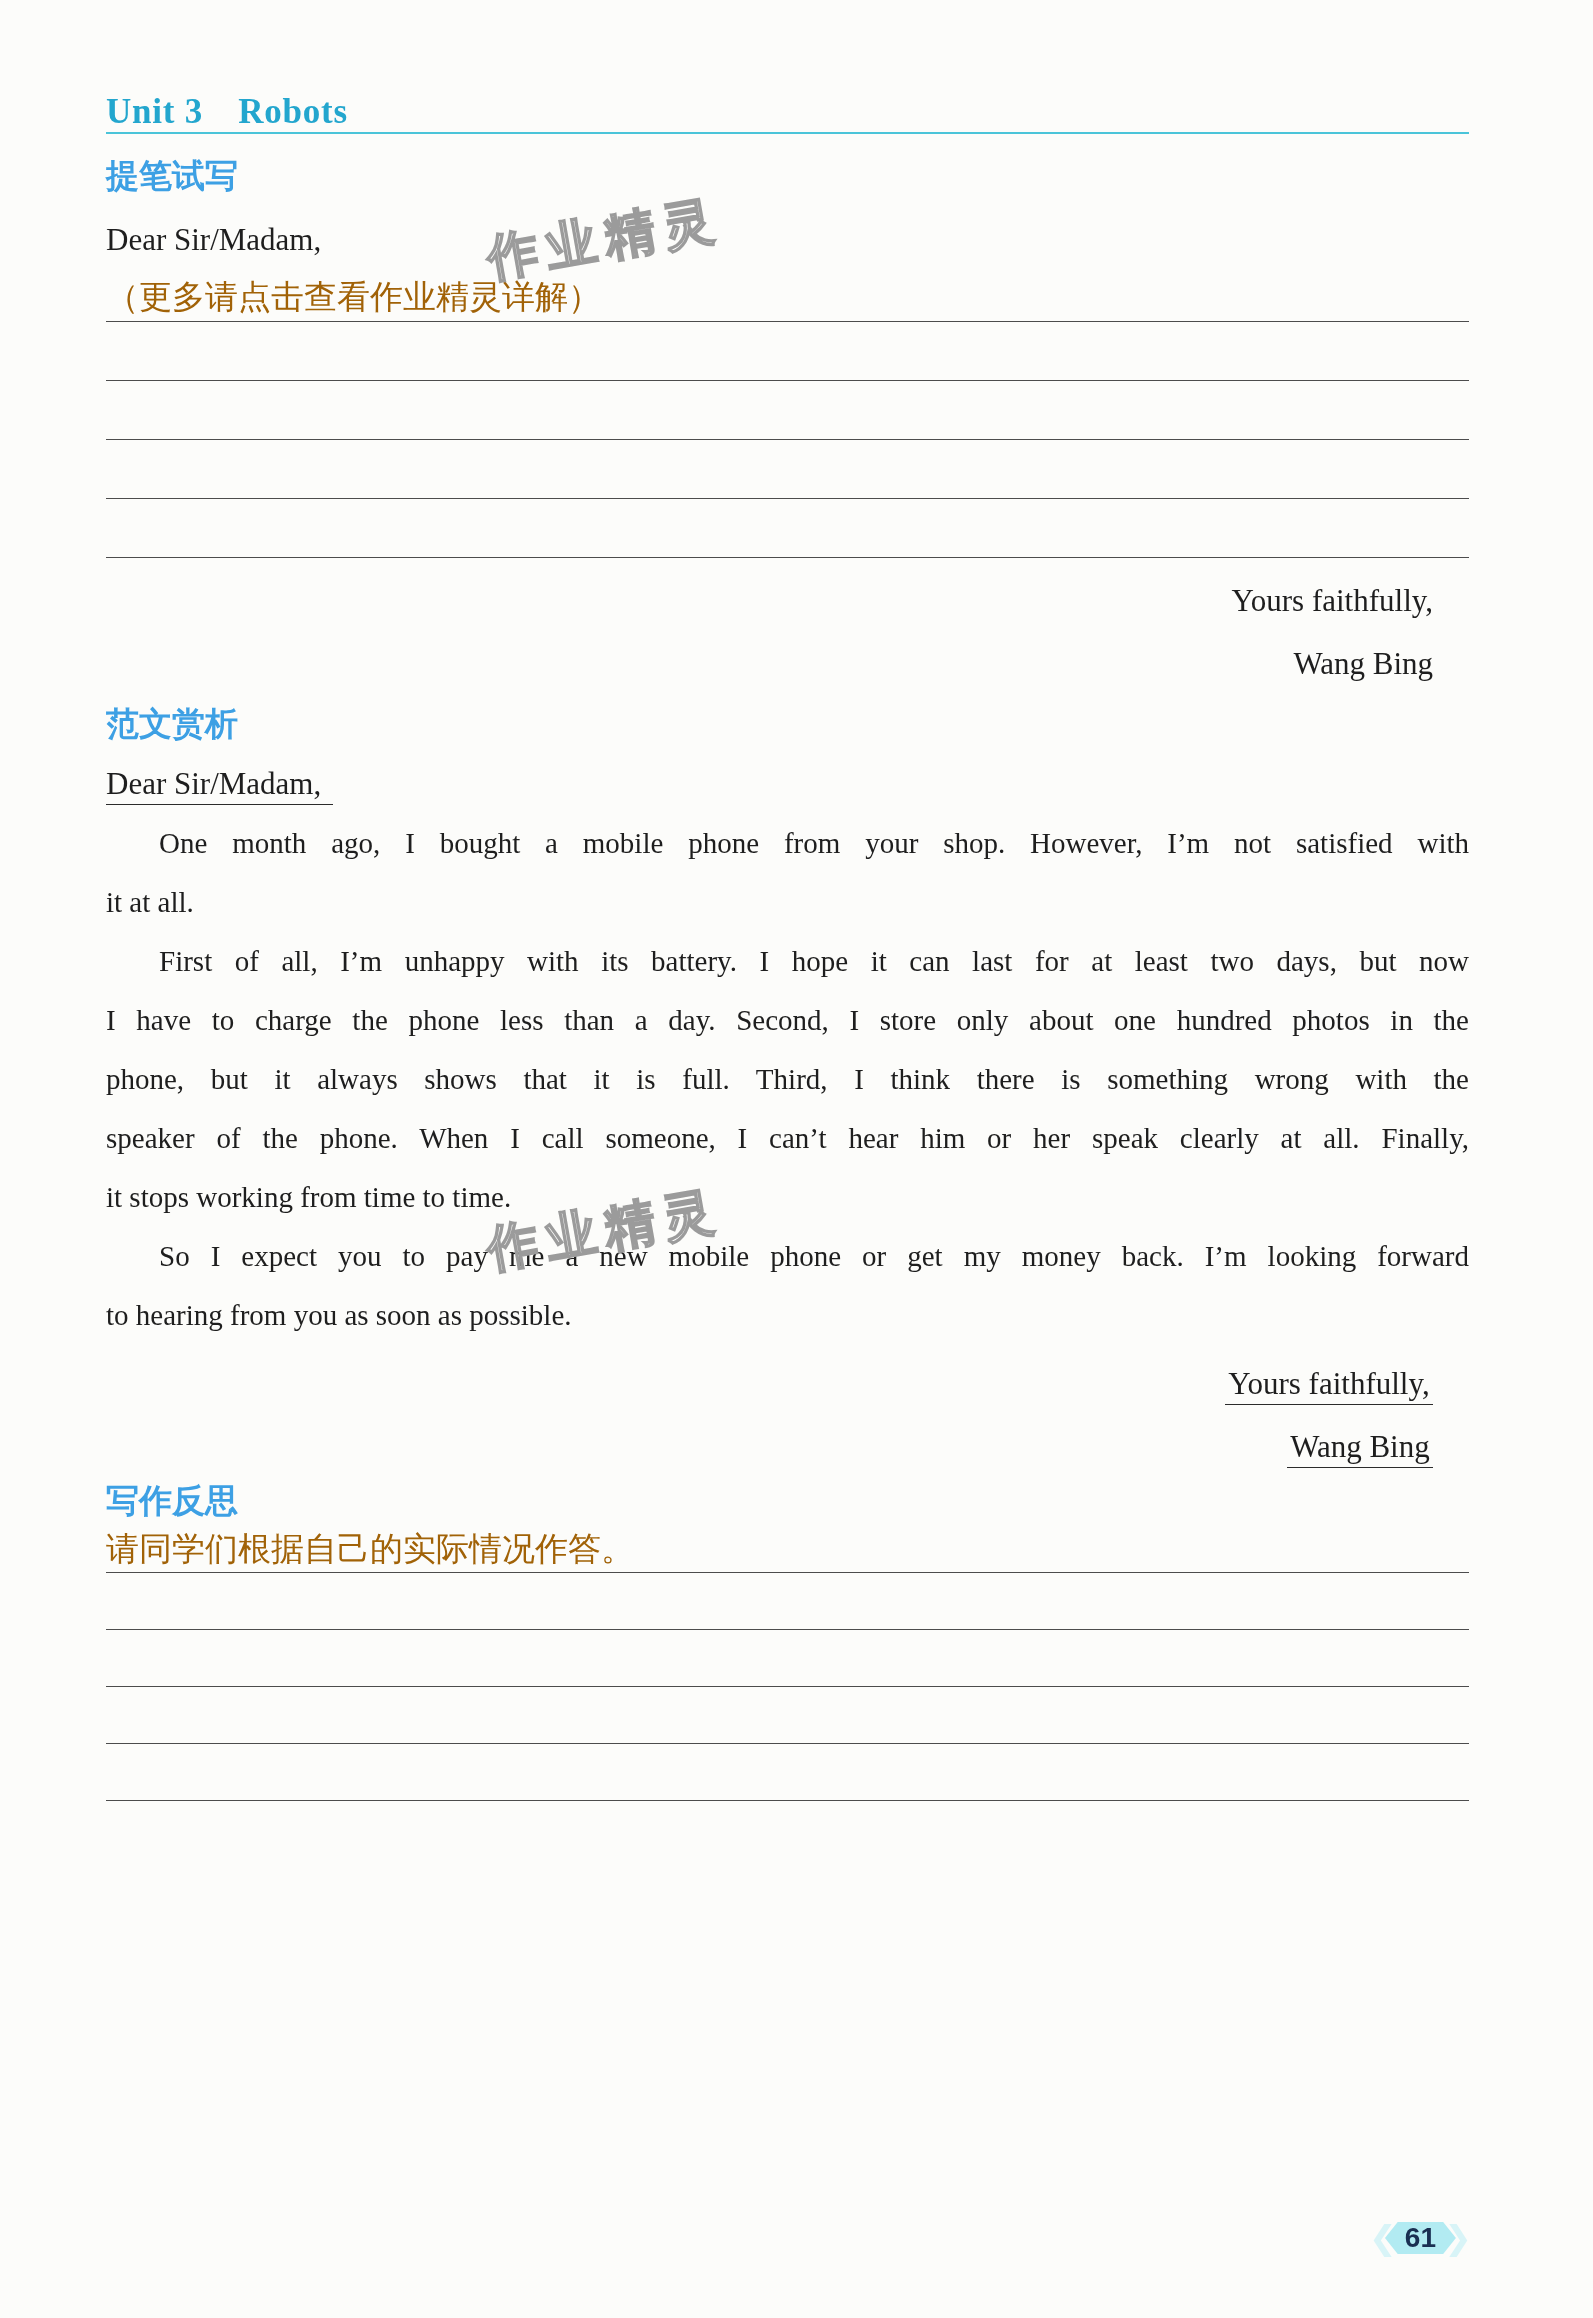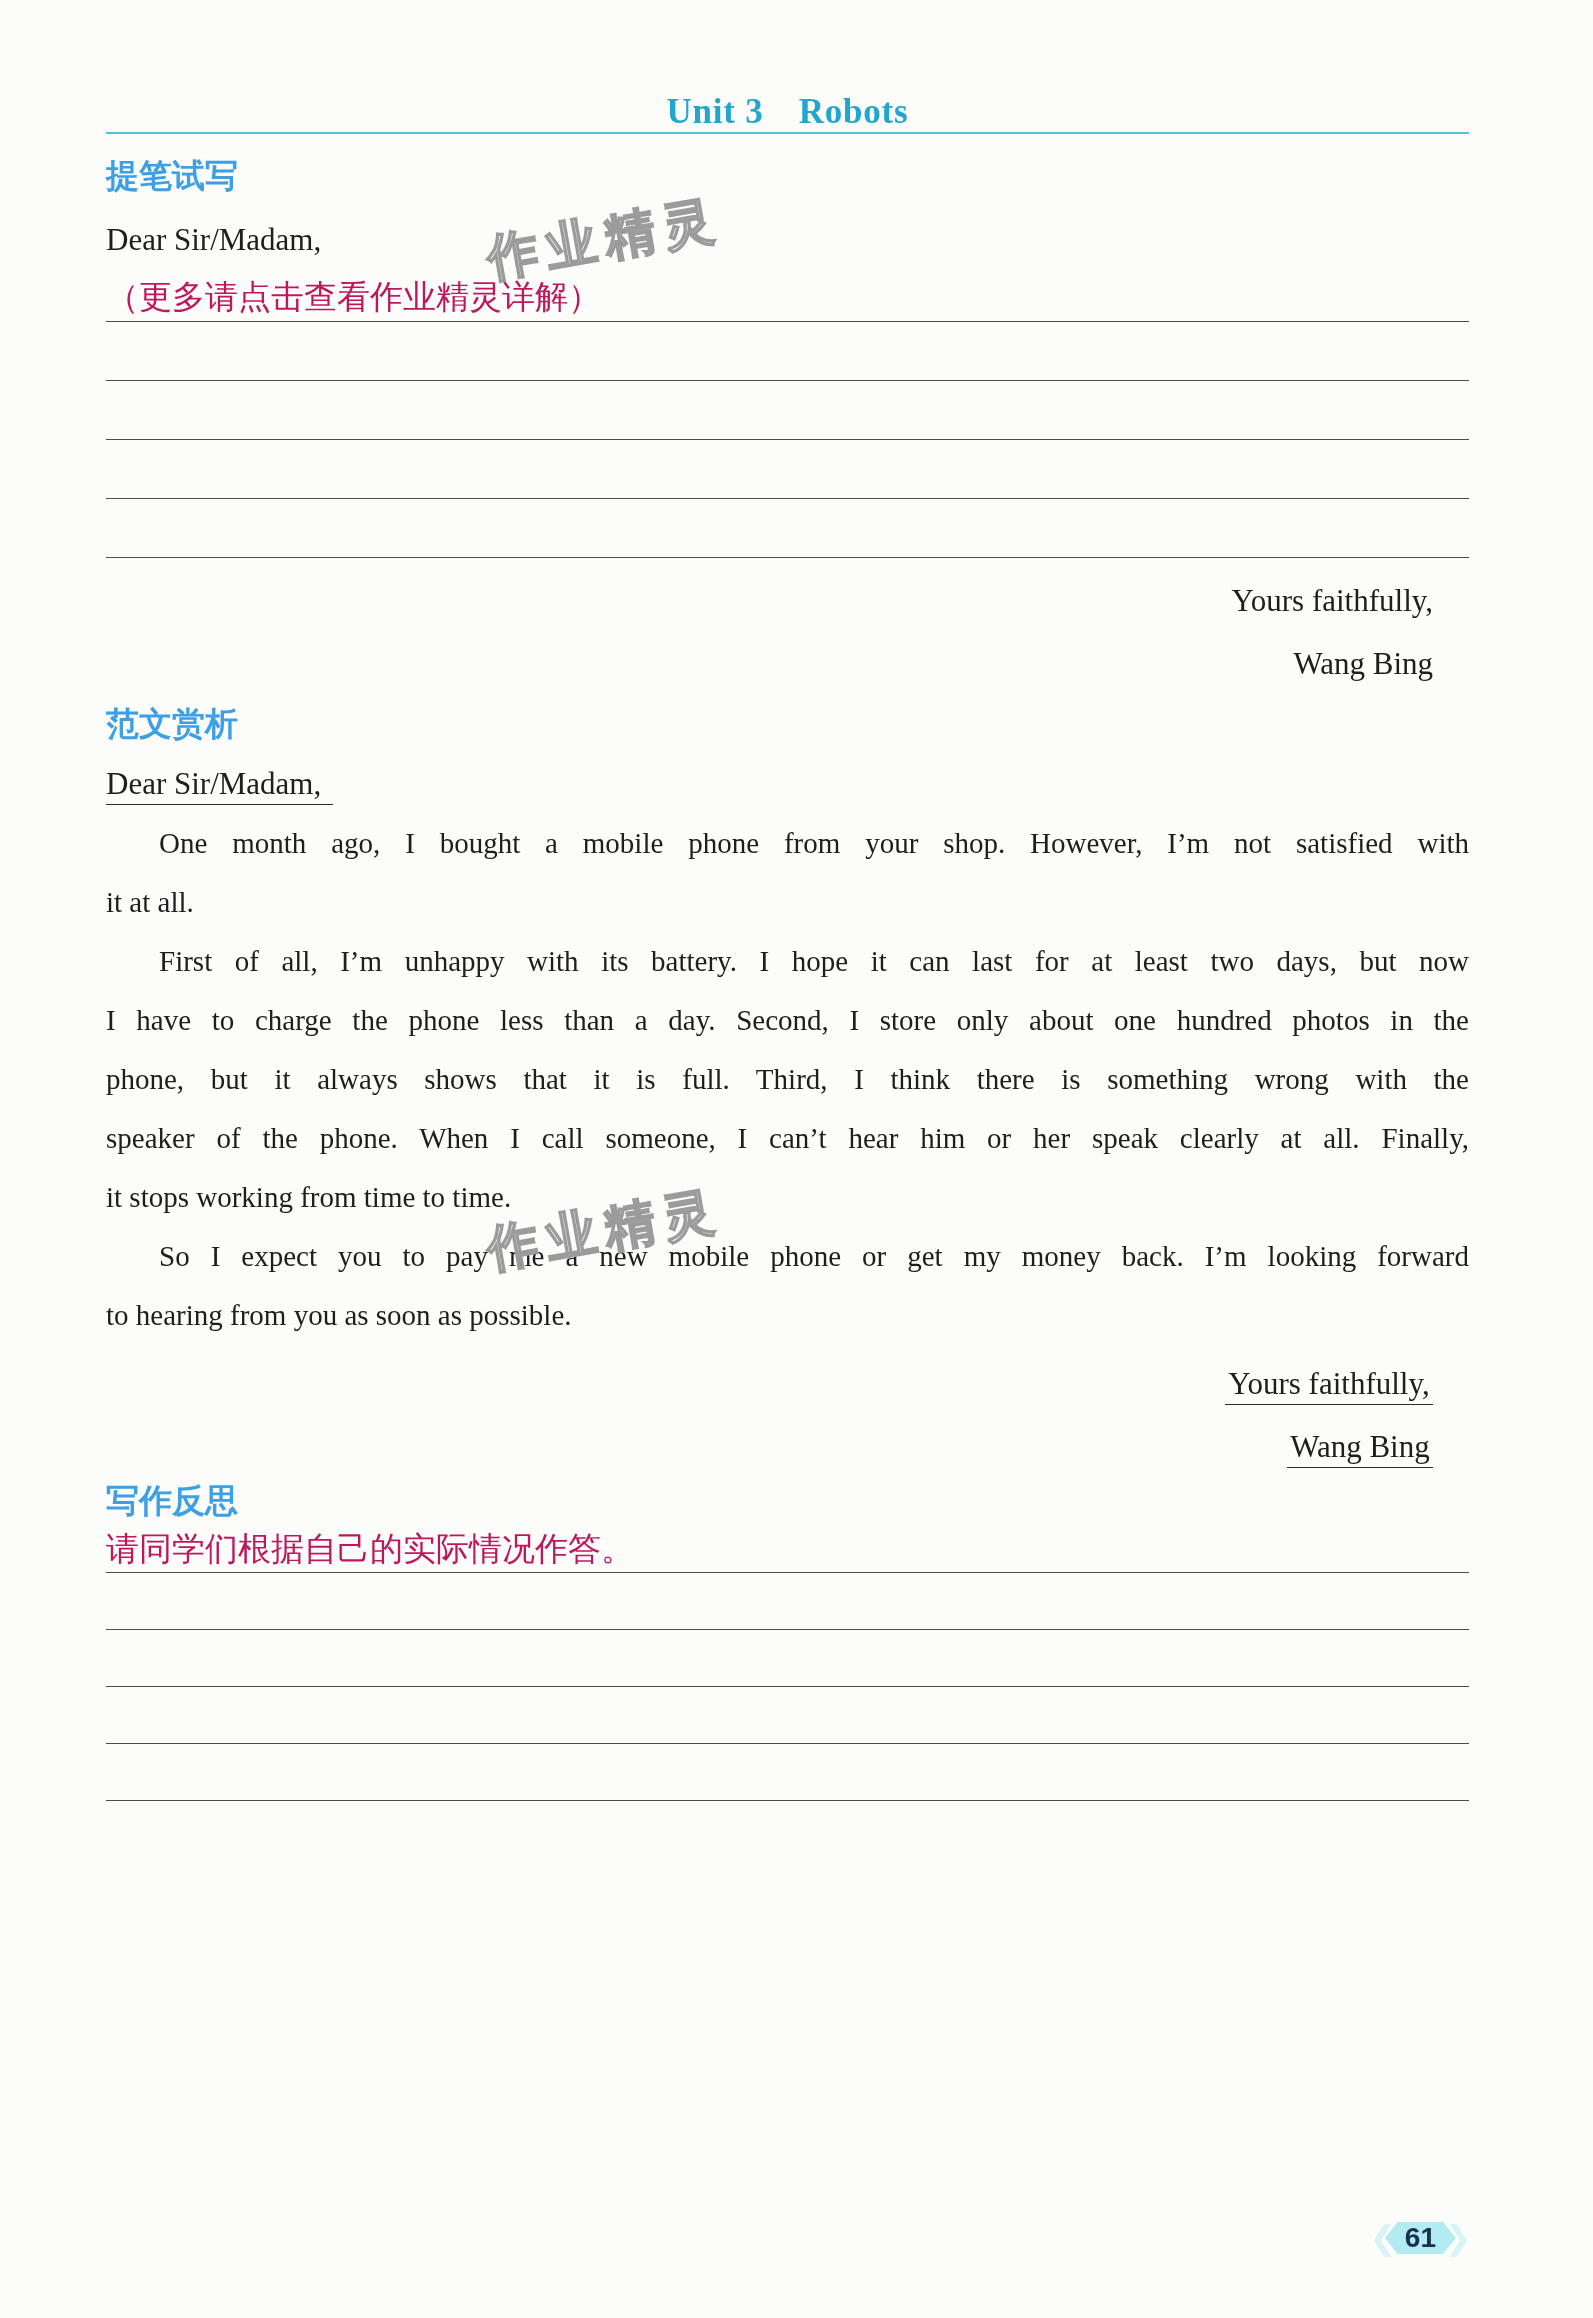--- a/index.html
+++ b/index.html
@@ -9,21 +9,21 @@
     margin: 0 auto;
     background: #fcfcfa;
     font-family: "Liberation Serif", "DejaVu Serif", serif;
     color: #1e1e1e;
     overflow: hidden;
   }
   .content { position: absolute; left: 106px; right: 124px; top: 0; }
 
   .unit-header {
     margin-top: 91px;
-    text-align: center;
+    text-align: left;
     font-size: 35px; line-height: 41px;
     font-weight: bold;
     color: #23a6ce;
     letter-spacing: 0.8px;
   }
   .unit-header .unit-title { margin-left: 35px; }
   .header-rule { border-bottom: 2.5px solid #4ac4d9; }
 
   .sec-heading {
     font-family: Liberation Mono, monospace;
@@ -46,21 +46,21 @@
   .write-area .write-line.first-line {
     height: 62px;
     display: flex; align-items: flex-end;
   }
   #reflection-write-area .write-line.first-line { height: 48px; }
   #reflection-write-area .write-line { height: 56px; }
 
   .blue-note {
     font-family: "Liberation Sans", "DejaVu Sans", sans-serif;
     font-size: 33px; line-height: 40px;
-    color: #be185d;
+    color: #a16207;
     padding-bottom: 3.3px;
   }
 
   .sig { text-align: right; padding-right: 36px; font-size: 31px; }
   #practice-sig { margin-top: 11.6px; }
   #model-sig { margin-top: 6.6px; }
   .sig .sig-line { line-height: 63px; }
   .sig.underlined .sig-text { border-bottom: 1.7px solid #2b2b2b; padding: 0 3.3px 3.3px; }
 
   .letter { margin-top: 11.6px; font-size: 29px; }

